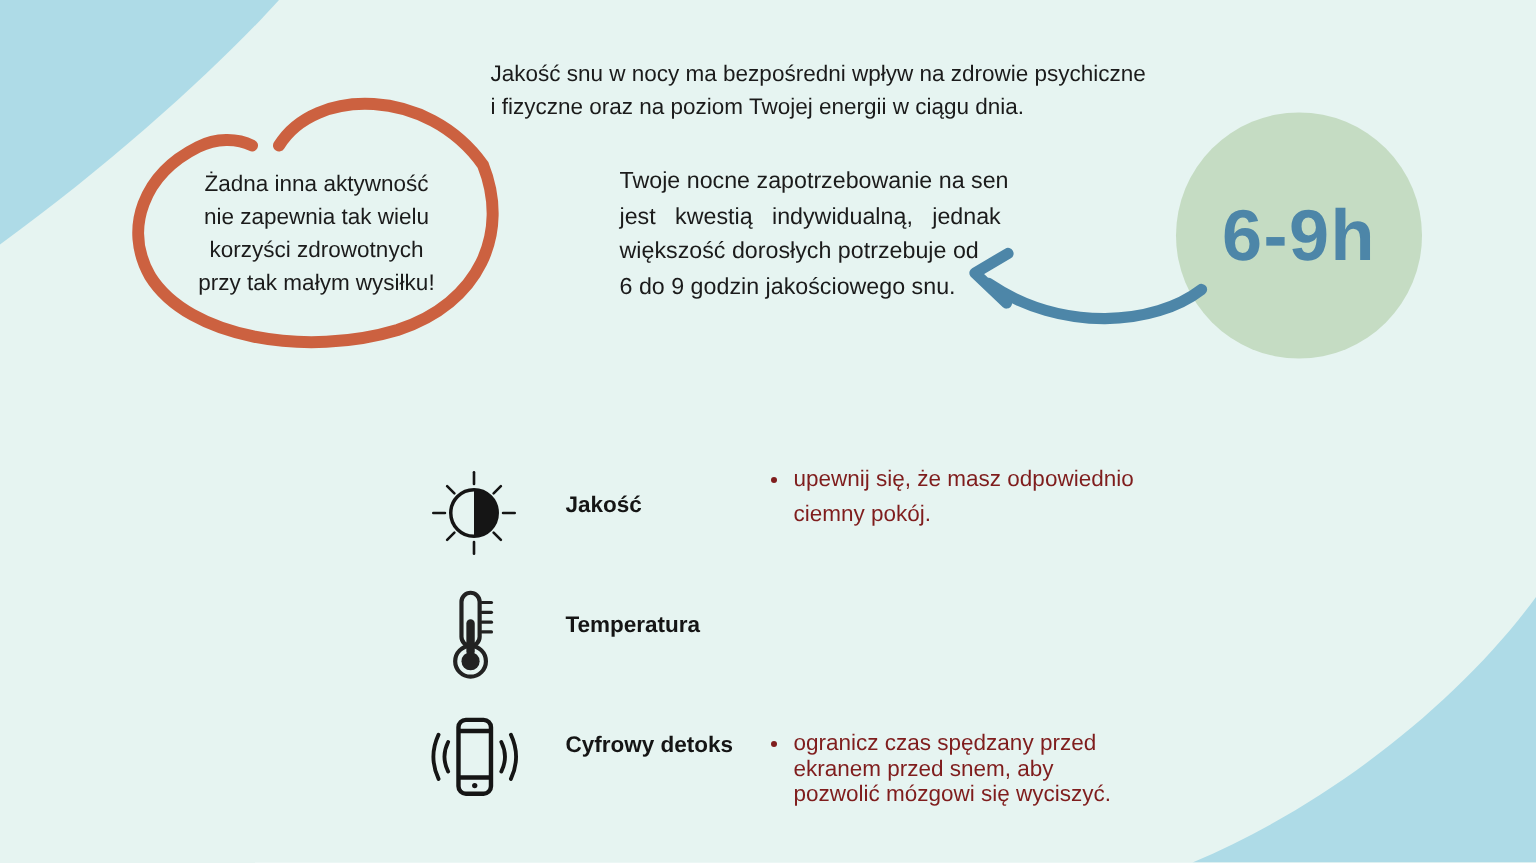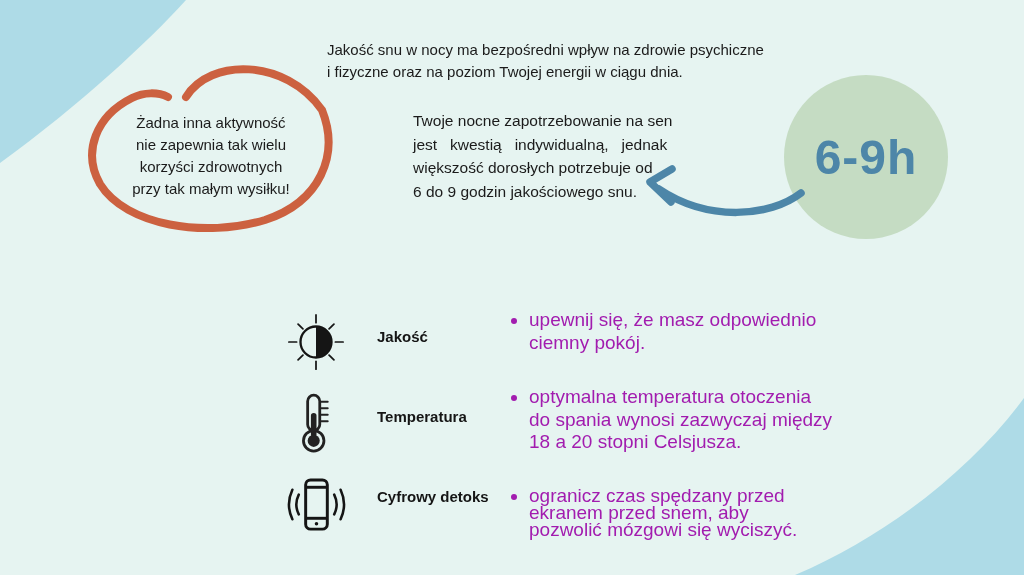--- a/index.html
+++ b/index.html
@@ -13,21 +13,21 @@
         font-size:15px;line-height:22px;}
   .need{left:413px;top:109px;font-size:15.5px;line-height:23.5px;}
   .badge-text{left:784px;top:75px;width:164px;height:164px;
         display:flex;align-items:center;justify-content:center;
         font-size:48px;font-weight:700;color:#4d86a8;letter-spacing:1px;
         white-space:nowrap;}
   .heading{left:313px;top:250px;font-size:15.5px;}
   .factor-label{position:absolute;left:377px;font-size:15px;font-weight:700;
         color:#151515;z-index:2;}
   .bullets{position:absolute;left:512px;margin:0;padding:0 0 0 17px;
-        font-size:19px;color:#a21caf;z-index:2;}
+        font-size:15px;color:#7f1d1d;z-index:2;}
   .bullets li{white-space:pre-wrap;}
   .icon-box{position:absolute;z-index:2;}
   svg{display:block;}
 </style>
 </head>
 <body>
 
 <div id="canvas">
 
   <svg id="decor" width="1024" height="575" viewBox="0 0 1024 575">
@@ -89,25 +89,20 @@
       <circle cx="19" cy="52" r="6.5" fill="#222"></circle>
       <g stroke="#222" stroke-width="2.2" stroke-linecap="round">
         <line x1="27" y1="10" x2="34" y2="10"></line>
         <line x1="27" y1="17" x2="34" y2="17"></line>
         <line x1="27" y1="24" x2="34" y2="24"></line>
         <line x1="27" y1="31" x2="34" y2="31"></line>
       </g>
     </svg>
   </div>
   <div class="factor-label" style="top:408px;">Temperatura</div>
-  <ul class="bullets" style="top:386px;line-height:22.5px;">
-    <li>optymalna temperatura otoczenia
-do spania wynosi zazwyczaj między
-18 a 20 stopni Celsjusza.</li>
-  </ul>
 
   <div class="icon-box" style="left:284px;top:474px;">
     <svg width="63" height="63" viewBox="0 0 64 64">
       <rect x="22" y="6" width="22" height="50" rx="5" fill="none" stroke="#151515" stroke-width="3"></rect>
       <line x1="22" y1="13.5" x2="44" y2="13.5" stroke="#151515" stroke-width="3"></line>
       <line x1="22" y1="45" x2="44" y2="45" stroke="#151515" stroke-width="3"></line>
       <circle cx="33" cy="50.5" r="1.8" fill="#151515"></circle>
       <g stroke="#151515" stroke-width="2.6" fill="none" stroke-linecap="round">
         <path d="M15,21 Q10,31 15,41"></path>
         <path d="M8.5,16 Q1.5,31 8.5,46"></path>

